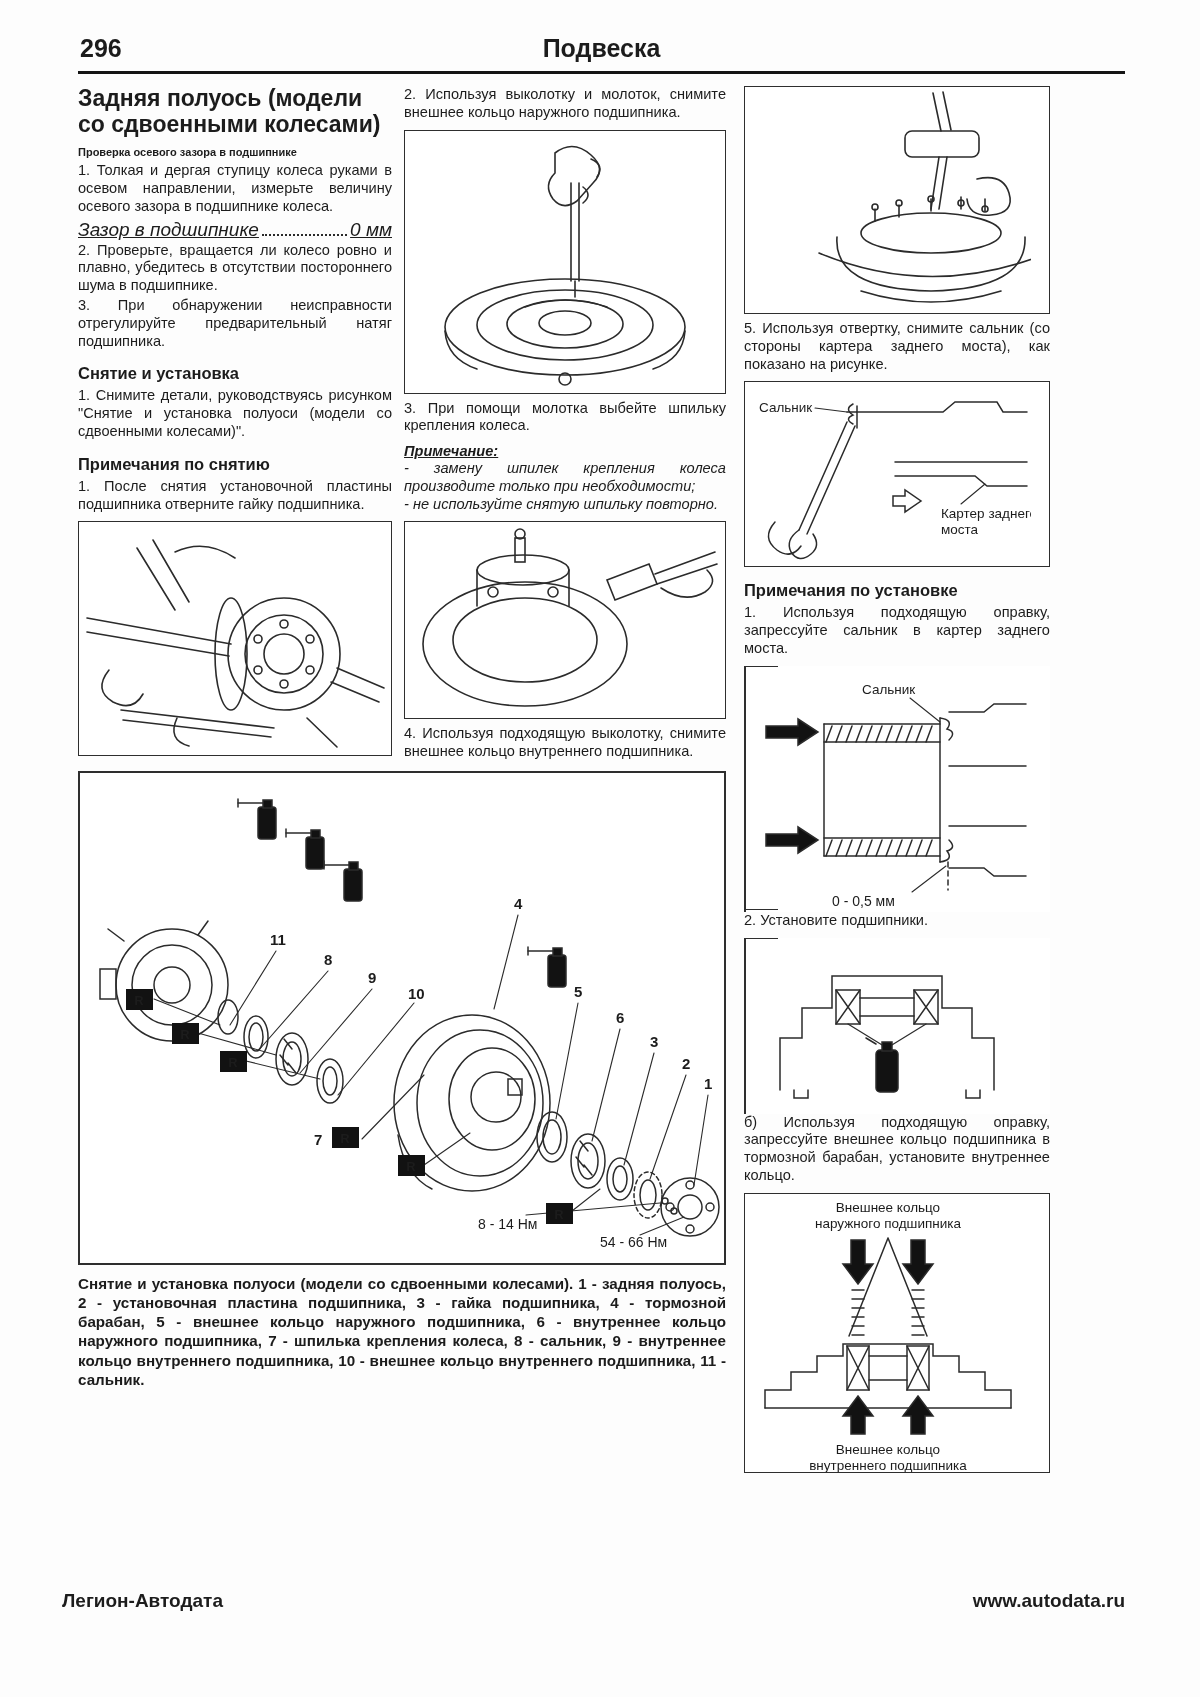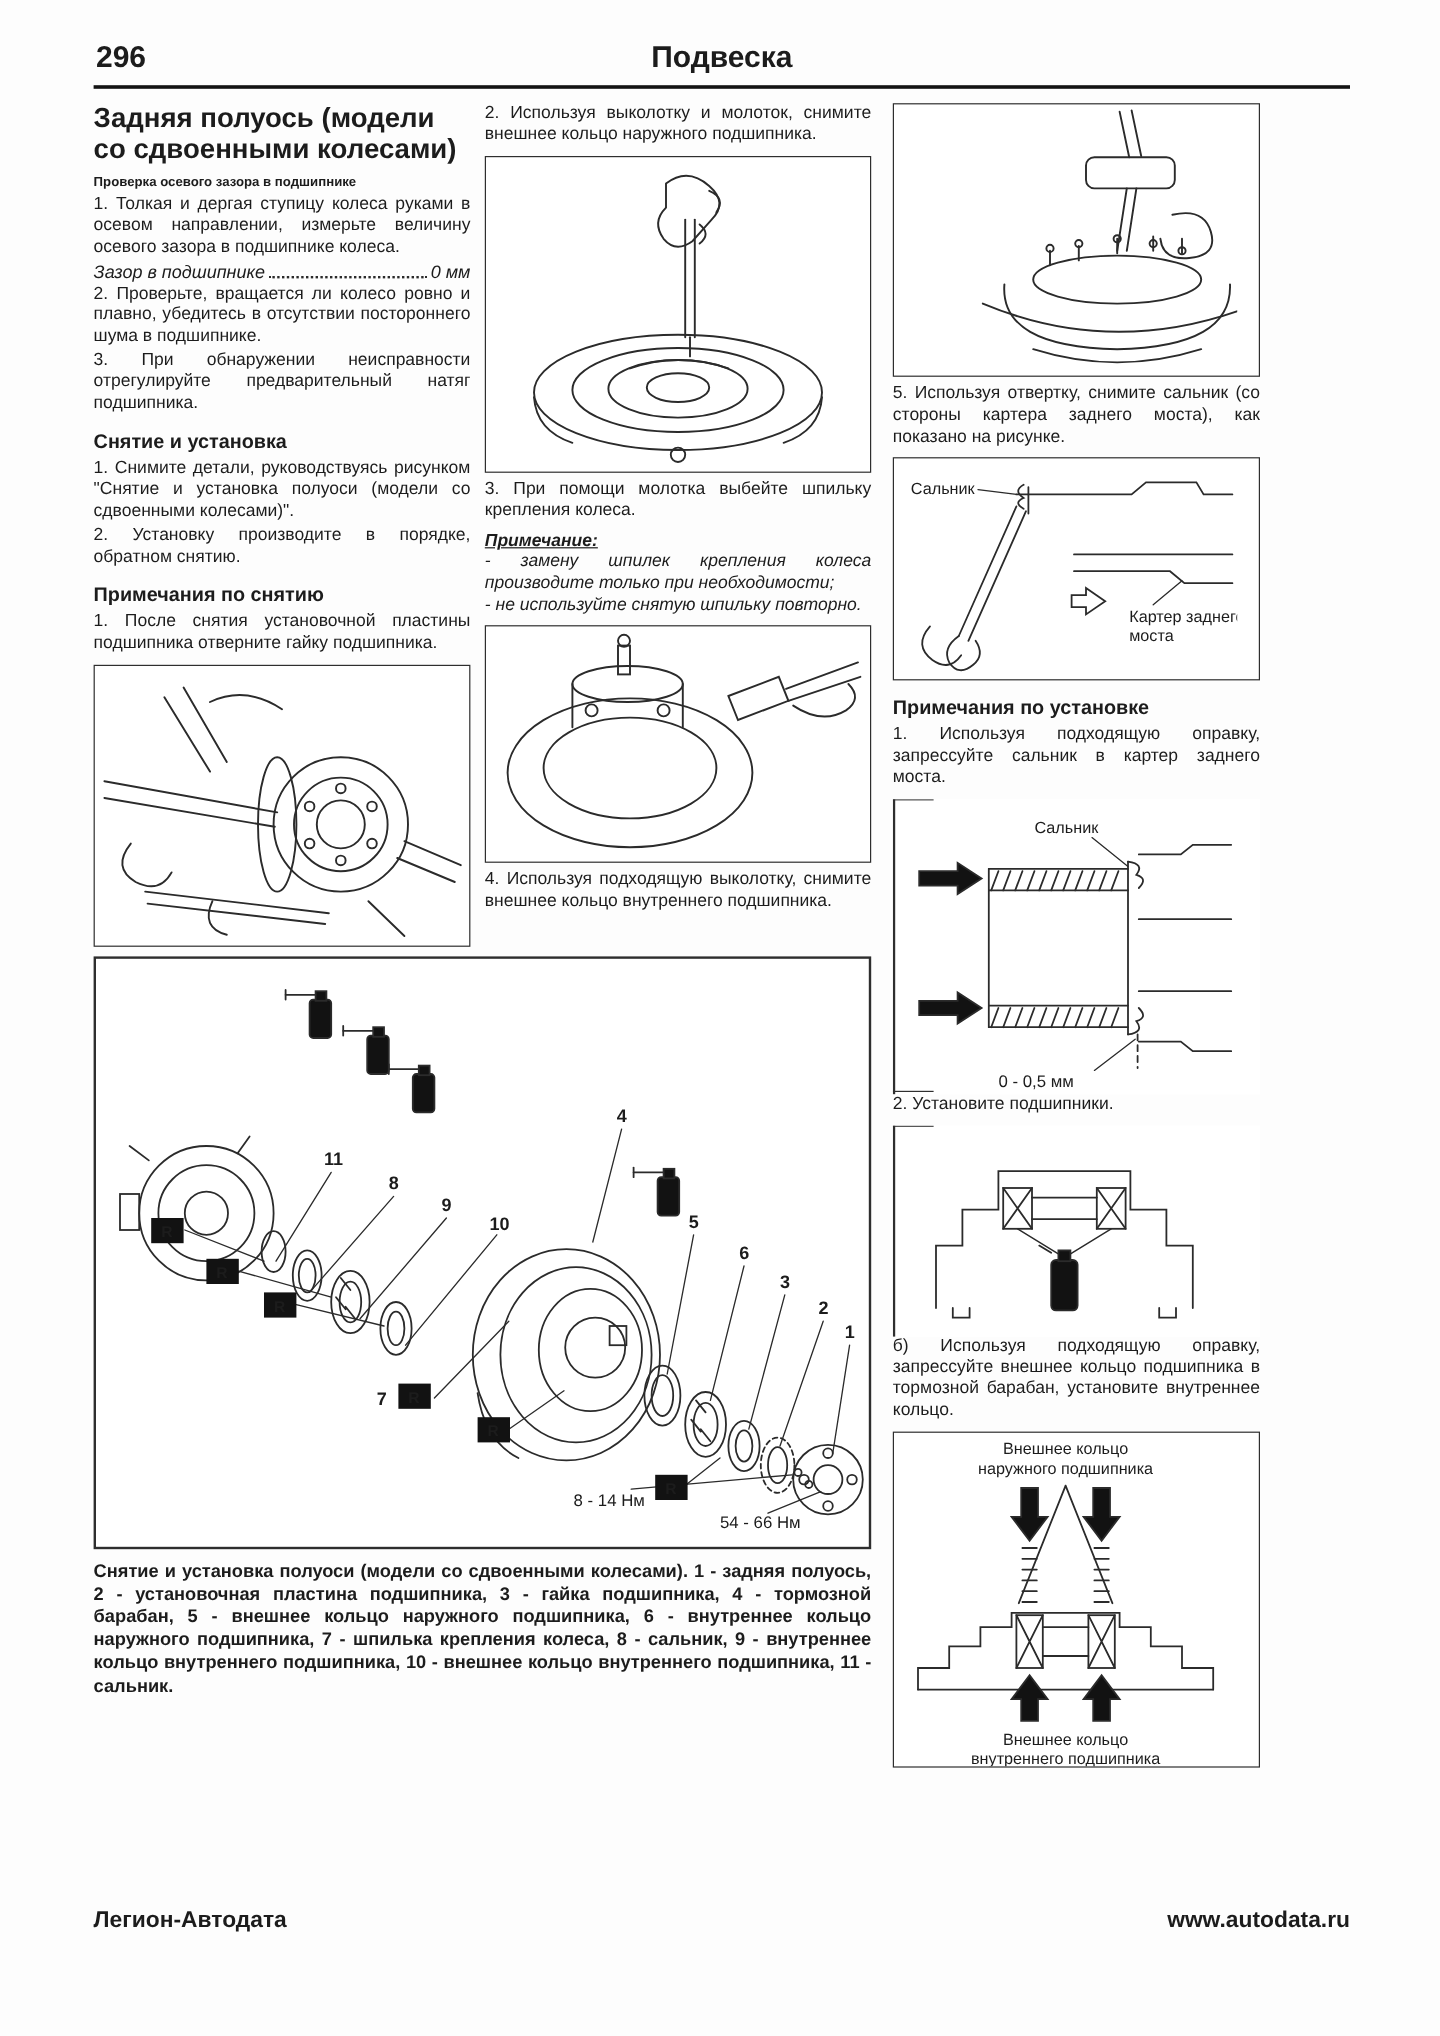--- a/index.html
+++ b/index.html
@@ -22,31 +22,31 @@
   .left-wrap { width:648px; }
   .two-cols { display:flex; }
   .col-a { width:314px; margin-right:12px; }
   .col-b { width:322px; }
   .right-col { width:306px; margin-left:18px; }
   p.t { font-size:14.6px; line-height:1.22; text-align:justify; margin-bottom:2px; }
   p.ti { font-size:14.6px; line-height:1.24; text-align:justify; font-style:italic; }
   h1.big { font-size:23px; line-height:1.12; font-weight:bold; margin-bottom:8px; }
   h2.sub { font-size:11px; line-height:1.15; font-weight:bold; margin:2px 0 4px 0; }
   h2.sub2 { font-size:16.5px; font-weight:bold; margin:14px 0 4px 0; }
-  .spec { display:flex; align-items:baseline; font-style:italic; font-size:15px; margin:3px 0 1px 0; }
+  .spec { display:flex; align-items:baseline; font-style:italic; font-size:19px; margin:3px 0 1px 0;text-decoration:underline; }
   .spec .leader { flex:1; border-bottom:2px dotted #2a2a2a; margin:0 3px 3px 3px; }
   .note-label { font-size:14.6px; font-style:italic; font-weight:bold; text-decoration:underline; margin-top:8px; }
   .figbox { border:1.6px solid #2e2e2e; background:#fff; overflow:hidden; }
   .figbox.bracket { border:none; position:relative; }
   .figbox.bracket::before { content:""; position:absolute; left:0; top:0; bottom:0; width:1.6px; background:#2e2e2e; }
   .figbox.bracket::after { content:""; position:absolute; left:0; top:0; width:34px; height:1.6px; background:#2e2e2e; box-shadow:0 243px 0 #2e2e2e; }
   svg { display:block; }
   svg text { font-family:"Liberation Sans", sans-serif; fill:#1c1c1c; }
   .caption { font-size:15.2px; line-height:1.26; font-weight:bold; text-align:justify; margin-top:9px; }
-  .footer { position:absolute; left:78px; right:75px; top:1590px; }
+  .footer { position:absolute; left:62px; right:75px; top:1590px; }
   .footer .fl { float:left; font-size:19px; font-weight:bold; }
   .footer .fr { float:right; font-size:19px; font-weight:bold; }
   .mb6{margin-bottom:6px;} .mb10{margin-bottom:0;} .mt8{margin-top:8px;}
 </style>
 </head>
 <body>
 
 <div class="page">
   <div class="content">
 
@@ -66,21 +66,20 @@
             <p class="t">1. Толкая и дергая ступицу колеса руками в осевом направлении, измерьте величину осевого зазора в подшипнике колеса.</p>
             <div class="spec">
               <span>Зазор в подшипнике</span>
               <span class="leader"></span>
               <span>0 мм</span>
             </div>
             <p class="t">2. Проверьте, вращается ли колесо ровно и плавно, убедитесь в отсутствии постороннего шума в подшипнике.</p>
             <p class="t">3. При обнаружении неисправности отрегулируйте предварительный натяг подшипника.</p>
             <h2 class="sub2">Снятие и установка</h2>
             <p class="t">1. Снимите детали, руководствуясь рисунком "Снятие и установка полуоси (модели со сдвоенными колесами)".</p>
-            <p class="t">2. Установку производите в порядке, обратном снятию.</p>
             <h2 class="sub2">Примечания по снятию</h2>
             <p class="t mb6">1. После снятия установочной пластины подшипника отверните гайку подшипника.</p>
 
             <div class="figbox mt8">
               <svg viewBox="0 0 310 233" width="310" height="233">
                 <g stroke="#2b2b2b" fill="none" stroke-width="1.6" stroke-linecap="round">
                   <path d="M8 96 L152 122"></path>
                     <path d="M8 110 L150 134"></path>
                   <path d="M58 26 L96 88"></path>
                     <path d="M74 18 L110 80"></path>

